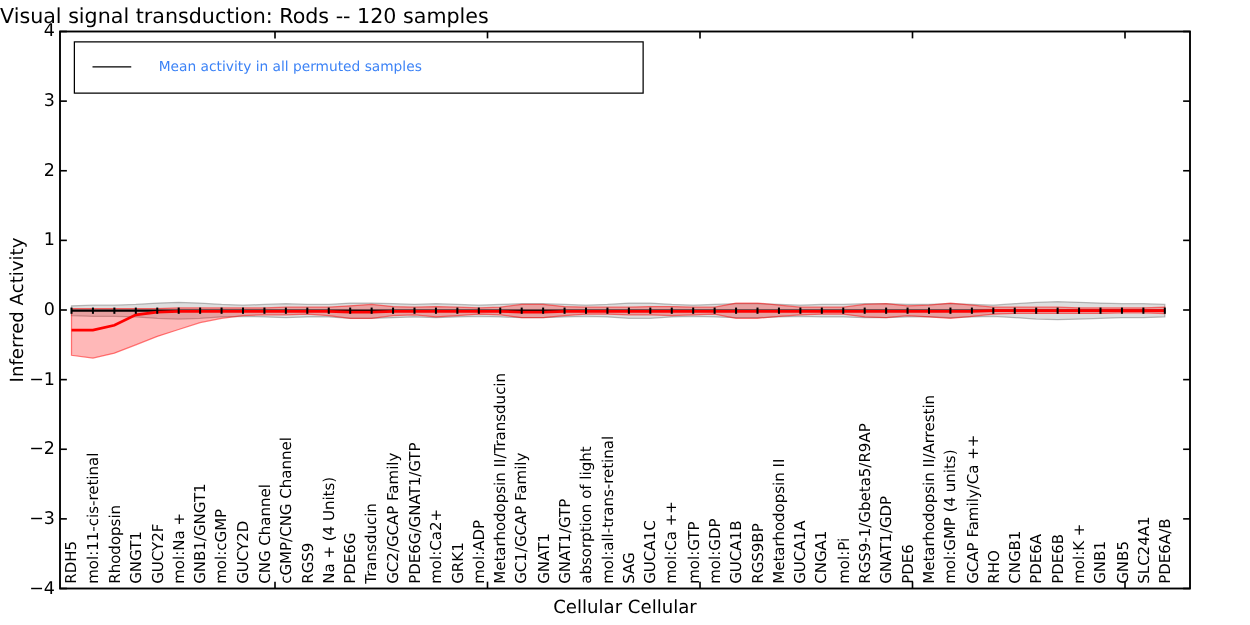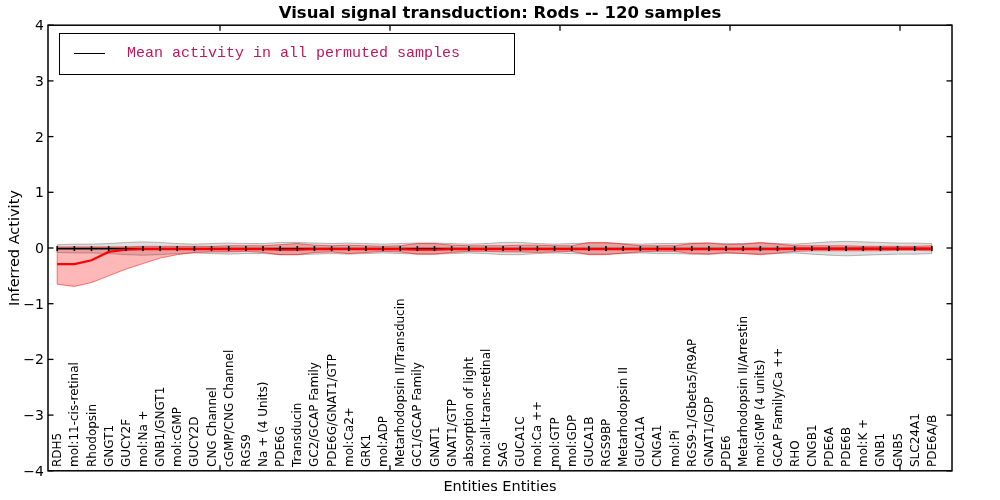--- a/index.html
+++ b/index.html
@@ -1,27 +1,27 @@
 <!DOCTYPE html>
 <html><head>
 <meta charset="utf-8">
 <style>
   html,body{margin:0;padding:0;background:#ffffff;}
   body{width:1000px;height:500px;overflow:hidden;font-family:"DejaVu Sans","Liberation Sans",sans-serif;}
   #fig{position:relative;width:1000px;height:500px;background:#fff;}
   #chart-svg{position:absolute;left:0;top:0;width:1000px;height:500px;}
-  .title{position:absolute;left:0;right:0;top:3px;text-align:center;font-size:16.5px;color:#000;font-weight:bold;}
+  .title{position:absolute;left:0;right:0;top:3px;font-size:16.5px;color:#000;}
   .ylabel{position:absolute;left:6px;top:248px;transform:rotate(-90deg) translateX(-50%);transform-origin:0 0;font-size:14.5px;white-space:nowrap;color:#000;}
   .xlabel{position:absolute;left:0;right:0;top:478px;text-align:center;font-size:14.5px;color:#000;}
   .ytick{position:absolute;font-size:14px;line-height:18px;color:#000;text-align:right;white-space:nowrap;}
   .xtick{position:absolute;font-size:12px;line-height:12px;color:#000;white-space:nowrap;transform:rotate(-90deg);transform-origin:0 0;}
   .legend{position:absolute;left:59px;top:33px;width:456px;background:#fff;border:1.8px solid #000;box-sizing:border-box;padding:5px 0 7px 0;}
   .legend-row{display:flex;align-items:center;height:28px;}
   .legend-line{width:31px;height:0;margin-left:14px;margin-right:22px;flex:0 0 31px;}
-  .legend-label{font-size:15px;color:#be185d;white-space:nowrap;font-family:Liberation Mono, monospace;}
+  .legend-label{font-size:11px;color:#3b82f6;white-space:nowrap;}
 </style>
 </head>
 <body>
 
 <div id="fig">
   <svg id="chart-svg" viewBox="0 0 1000 500" xmlns="http://www.w3.org/2000/svg">
       <polygon points="57.2,244.658 74.35,244.101 91.5,244.101 108.65,243.544 125.8,242.43 142.95,241.873 160.1,242.43 177.25,243.544 194.39999999999998,244.101 211.55,243.544 228.7,242.987 245.84999999999997,243.544 263,243.544 280.15,242.43 297.29999999999995,242.43 314.45,242.987 331.59999999999997,243.544 348.74999999999994,242.987 365.9,243.544 383.04999999999995,244.101 400.2,243.544 417.34999999999997,242.987 434.49999999999994,242.987 451.65,243.544 468.79999999999995,244.101 485.94999999999993,243.544 503.09999999999997,242.43 520.25,242.43 537.4,243.544 554.55,244.101 571.7,243.544 588.85,242.987 606,242.987 623.15,243.544 640.3,244.101 657.45,243.544 674.6,243.544 691.75,242.987 708.9,242.987 726.05,243.544 743.2,243.544 760.35,242.987 777.5,243.544 794.65,244.101 811.8,242.987 828.9499999999999,241.873 846.1,241.316 863.25,241.873 880.4,242.43 897.55,242.987 914.6999999999999,242.987 931.85,243.544 931.85,253.57 914.6999999999999,254.127 897.55,254.127 880.4,254.684 863.25,255.241 846.1,255.798 828.9499999999999,255.241 811.8,254.127 794.65,253.013 777.5,253.57 760.35,254.127 743.2,253.57 726.05,253.57 708.9,254.127 691.75,254.127 674.6,253.57 657.45,253.57 640.3,253.013 623.15,253.57 606,254.127 588.85,254.127 571.7,253.57 554.55,253.013 537.4,253.57 520.25,254.684 503.09999999999997,254.684 485.94999999999993,253.57 468.79999999999995,253.013 451.65,253.57 434.49999999999994,254.127 417.34999999999997,254.127 400.2,253.57 383.04999999999995,253.013 365.9,253.57 348.74999999999994,254.127 331.59999999999997,253.57 314.45,254.127 297.29999999999995,254.684 280.15,254.684 263,253.57 245.84999999999997,253.57 228.7,254.127 211.55,253.57 194.39999999999998,253.013 177.25,253.57 160.1,254.684 142.95,255.241 125.8,254.684 108.65,253.57 91.5,253.013 74.35,253.013 57.2,252.456" fill="rgba(0,0,0,0.13)" stroke="rgba(0,0,0,0.25)" stroke-width="1"></polygon>
       <polygon points="57.2,246.886 74.35,246.886 91.5,246.886 108.65,246.886 125.8,246.886 142.95,246.329 160.1,246.329 177.25,246.329 194.39999999999998,246.329 211.55,246.329 228.7,245.772 245.84999999999997,245.772 263,245.772 280.15,244.658 297.29999999999995,243.544 314.45,245.215 331.59999999999997,245.772 348.74999999999994,245.215 365.9,245.772 383.04999999999995,246.329 400.2,245.772 417.34999999999997,243.544 434.49999999999994,243.544 451.65,245.215 468.79999999999995,245.772 485.94999999999993,245.772 503.09999999999997,245.772 520.25,245.215 537.4,245.215 554.55,245.772 571.7,245.772 588.85,242.43 606,242.43 623.15,244.101 640.3,245.772 657.45,245.772 674.6,245.772 691.75,243.544 708.9,242.987 726.05,244.658 743.2,244.101 760.35,242.43 777.5,244.101 794.65,245.772 811.8,245.772 828.9499999999999,245.772 846.1,245.772 863.25,246.329 880.4,246.329 897.55,246.329 914.6999999999999,246.329 931.85,245.772 931.85,250.785 914.6999999999999,250.228 897.55,250.228 880.4,250.785 863.25,250.785 846.1,250.785 828.9499999999999,250.785 811.8,250.785 794.65,251.342 777.5,253.013 760.35,254.684 743.2,253.57 726.05,252.456 708.9,254.127 691.75,253.57 674.6,251.342 657.45,251.342 640.3,251.899 623.15,253.013 606,254.684 588.85,254.684 571.7,251.342 554.55,251.899 537.4,252.456 520.25,251.899 503.09999999999997,251.899 485.94999999999993,251.342 468.79999999999995,251.342 451.65,252.456 434.49999999999994,254.127 417.34999999999997,254.127 400.2,251.899 383.04999999999995,251.342 365.9,252.456 348.74999999999994,253.57 331.59999999999997,251.899 314.45,252.456 297.29999999999995,254.684 280.15,254.684 263,252.456 245.84999999999997,251.342 228.7,251.899 211.55,251.899 194.39999999999998,252.456 177.25,254.684 160.1,258.026 142.95,263.596 125.8,269.166 108.65,275.85 91.5,282.534 74.35,286.433 57.2,284.205" fill="rgba(255,0,0,0.28)" stroke="rgba(255,0,0,0.5)" stroke-width="1"></polygon>
       <polyline points="57.2,248.557 74.35,248.557 91.5,248.557 108.65,248.557 125.8,248.557 142.95,248.557 160.1,248.557 177.25,248.557 194.39999999999998,248.557 211.55,248.557 228.7,248.557 245.84999999999997,248.557 263,248.557 280.15,248.557 297.29999999999995,248.557 314.45,248.557 331.59999999999997,248.557 348.74999999999994,248.557 365.9,248.557 383.04999999999995,248.557 400.2,248.557 417.34999999999997,248.557 434.49999999999994,248.557 451.65,248.557 468.79999999999995,248.557 485.94999999999993,248.557 503.09999999999997,248.557 520.25,248.557 537.4,248.557 554.55,248.557 571.7,248.557 588.85,248.557 606,248.557 623.15,248.557 640.3,248.557 657.45,248.557 674.6,248.557 691.75,248.557 708.9,248.557 726.05,248.557 743.2,248.557 760.35,248.557 777.5,248.557 794.65,248.557 811.8,248.557 828.9499999999999,248.557 846.1,248.557 863.25,248.557 880.4,248.557 897.55,248.557 914.6999999999999,248.557 931.85,248.557" fill="none" stroke="#000000" stroke-width="1.8"></polyline>
       <polyline points="57.2,264.153 74.35,264.153 91.5,260.254 108.65,251.899 125.8,249.671 142.95,249.114 160.1,249.114 177.25,249.114 194.39999999999998,249.114 211.55,249.114 228.7,249.114 245.84999999999997,249.114 263,249.114 280.15,249.671 297.29999999999995,249.671 314.45,249.114 331.59999999999997,249.114 348.74999999999994,249.114 365.9,249.114 383.04999999999995,249.114 400.2,249.114 417.34999999999997,249.671 434.49999999999994,249.671 451.65,249.114 468.79999999999995,249.114 485.94999999999993,249.114 503.09999999999997,249.114 520.25,249.114 537.4,249.114 554.55,249.114 571.7,249.114 588.85,249.114 606,249.114 623.15,249.114 640.3,249.114 657.45,249.114 674.6,249.114 691.75,249.114 708.9,249.114 726.05,249.114 743.2,249.114 760.35,249.114 777.5,249.114 794.65,248.557 811.8,248.557 828.9499999999999,248.557 846.1,248.557 863.25,248.557 880.4,248.557 897.55,248.557 914.6999999999999,248.557 931.85,248.557" fill="none" stroke="#ff0000" stroke-width="2.2"></polyline>
@@ -103,21 +103,21 @@
       <line x1="560" y1="25.2" x2="560" y2="30.7" stroke="#000" stroke-width="1.3"></line>
       <line x1="560" y1="470.8" x2="560" y2="465.3" stroke="#000" stroke-width="1.3"></line>
       <line x1="730" y1="25.2" x2="730" y2="30.7" stroke="#000" stroke-width="1.3"></line>
       <line x1="730" y1="470.8" x2="730" y2="465.3" stroke="#000" stroke-width="1.3"></line>
       <line x1="900" y1="25.2" x2="900" y2="30.7" stroke="#000" stroke-width="1.3"></line>
       <line x1="900" y1="470.8" x2="900" y2="465.3" stroke="#000" stroke-width="1.3"></line>
     </svg>
 
   <div class="title">Visual signal transduction: Rods -- 120 samples</div>
   <div class="ylabel">Inferred Activity</div>
-  <div class="xlabel">Entities Entities</div>
+  <div class="xlabel">Cellular Cellular</div>
 
   <div id="ytick-labels">
       <div class="ytick" style="right: 956px; top: 16.2px;">4</div>
       <div class="ytick" style="right: 956px; top: 71.9px;">3</div>
       <div class="ytick" style="right: 956px; top: 127.6px;">2</div>
       <div class="ytick" style="right: 956px; top: 183.3px;">1</div>
       <div class="ytick" style="right: 956px; top: 239px;">0</div>
       <div class="ytick" style="right: 956px; top: 294.7px;">−1</div>
       <div class="ytick" style="right: 956px; top: 350.4px;">−2</div>
       <div class="ytick" style="right: 956px; top: 406.1px;">−3</div>

